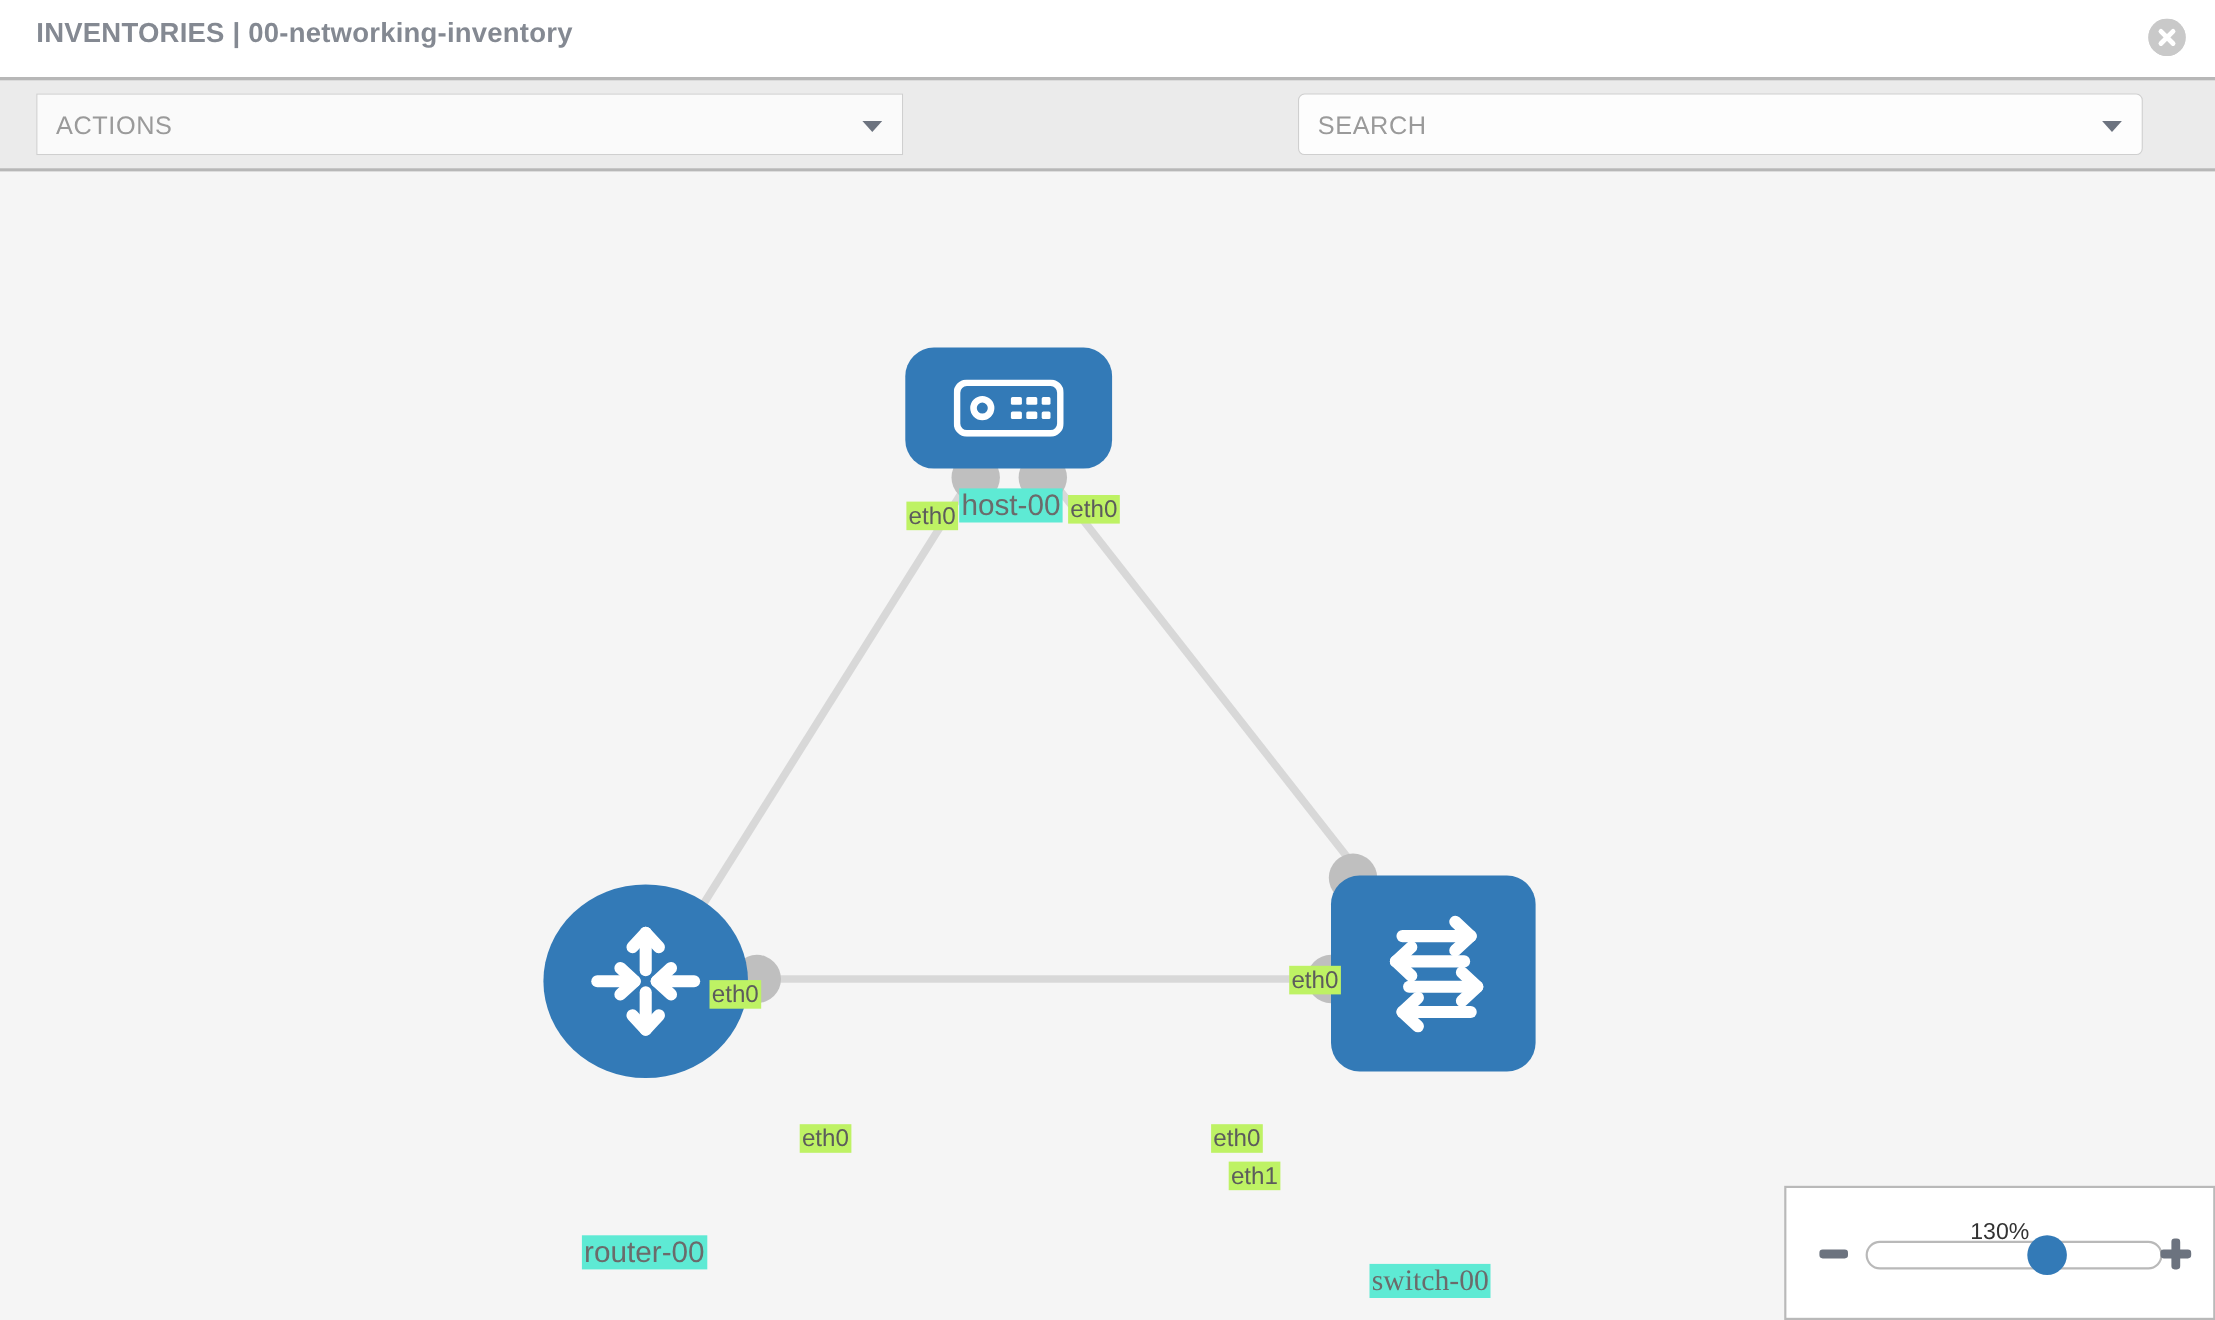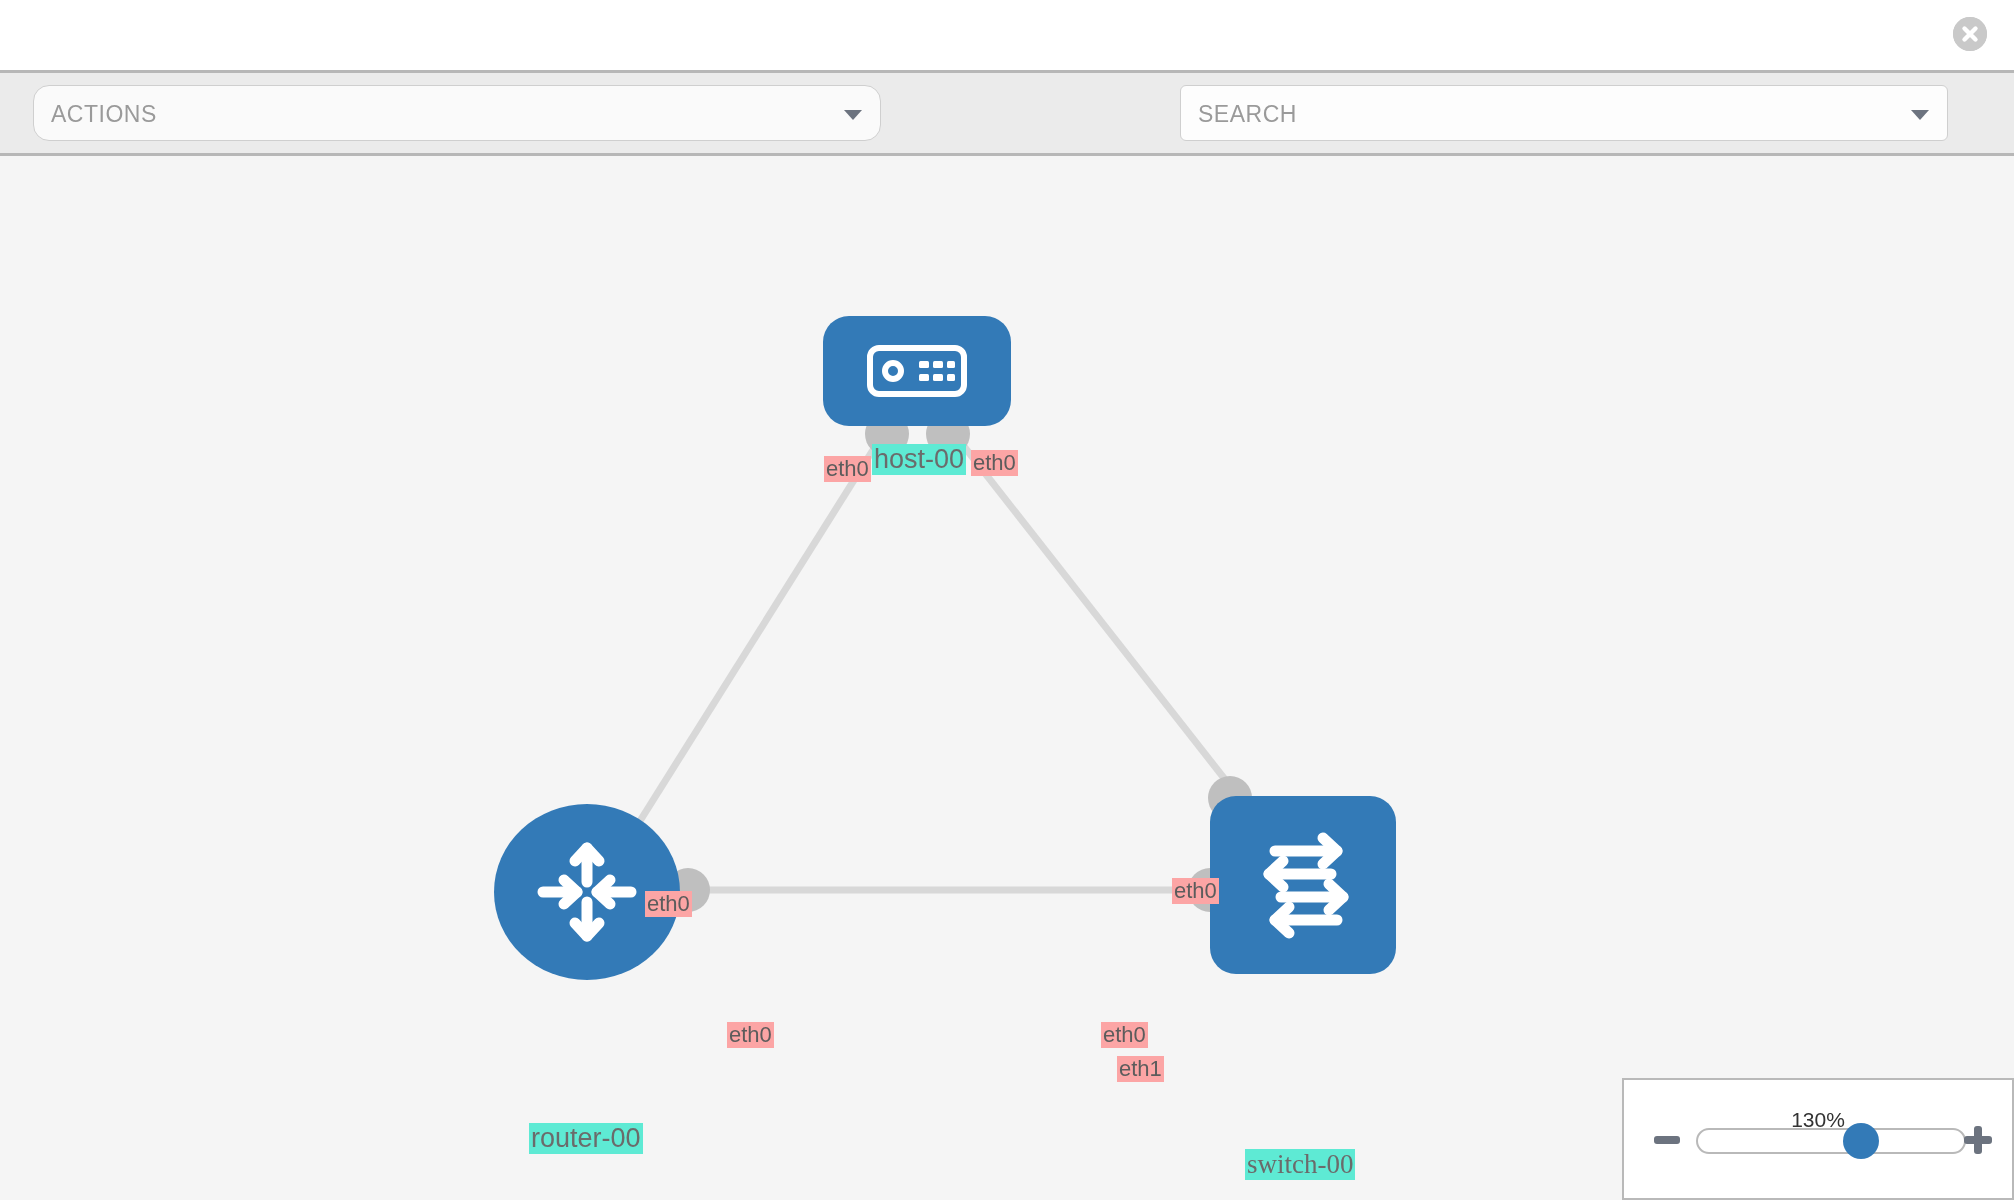--- a/index.html
+++ b/index.html
@@ -54,25 +54,25 @@
     height: 86px;
     background: #ebebeb;
     border-top: 3px solid #b7b7b7;
     border-bottom: 3px solid #b7b7b7;
     box-sizing: border-box;
   }
   .actions-select {
     position: absolute;
     left: 33px;
     top: 12px;
-    width: 848px;
+    width: 788px;
     height: 56px;
     background: #fafafa;
     border: 1px solid #cfcfcf;
-    border-radius: 16px;
+    border-radius: 0;
     box-sizing: border-box;
   }
   .actions-select .label {
     position: absolute;
     left: 17px;
     top: 15px;
     font-size: 23px;
     color: #9a9a9a;
     letter-spacing: 0.5px;
   }
@@ -158,21 +158,21 @@
     position: absolute;
     width: 44px;
     height: 44px;
     border-radius: 50%;
     background: #bfbfbf;
   }
   .iface-label {
     position: absolute;
     font-size: 22px;
     color: #5c5c5c;
-    background: #fca5a5;
+    background: #bef264;
     white-space: nowrap;
     padding: 0 2px;
   }
 
   
   .zoom-panel {
     position: absolute;
     left: 1622px;
     top: 1078px;
     width: 392px;
@@ -226,20 +226,21 @@
     border-radius: 50%;
     background: #337ab7;
     top: -7px;
     cursor: pointer;
   }
 </style>
 </head>
 <body>
 
 <div class="header">
+  <div class="header-title">INVENTORIES | 00-networking-inventory</div>
   <div class="close-btn">
     <svg width="34" height="34" viewBox="0 0 34 34" aria-hidden="true">
       <circle cx="17" cy="17" r="17" fill="#c9c9c9"></circle>
       <path d="M11.5 11.5 L22.5 22.5 M22.5 11.5 L11.5 22.5" stroke="#ffffff" stroke-width="4.4" stroke-linecap="round"></path>
     </svg>
   </div>
 </div>
 
 <div class="toolbar">
 

